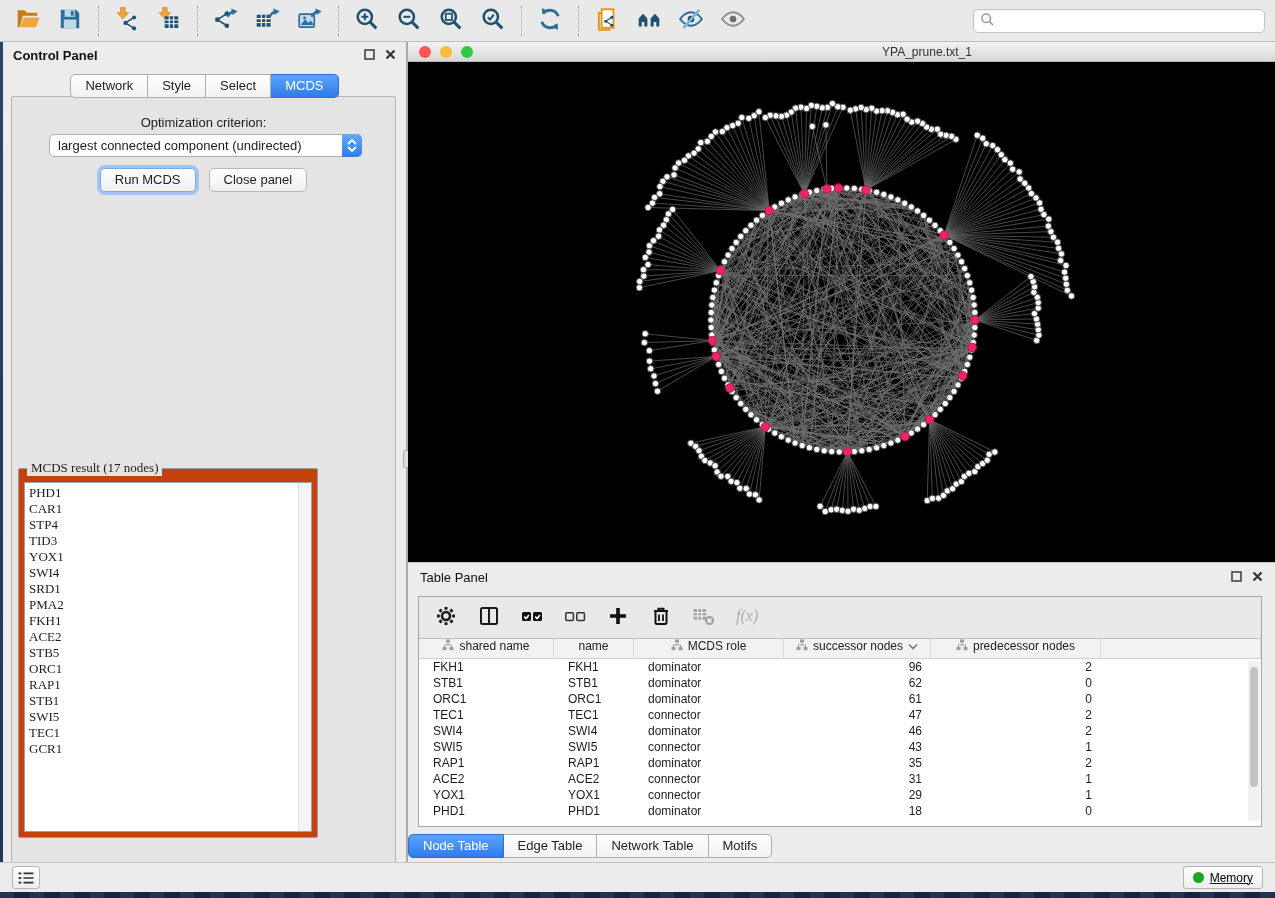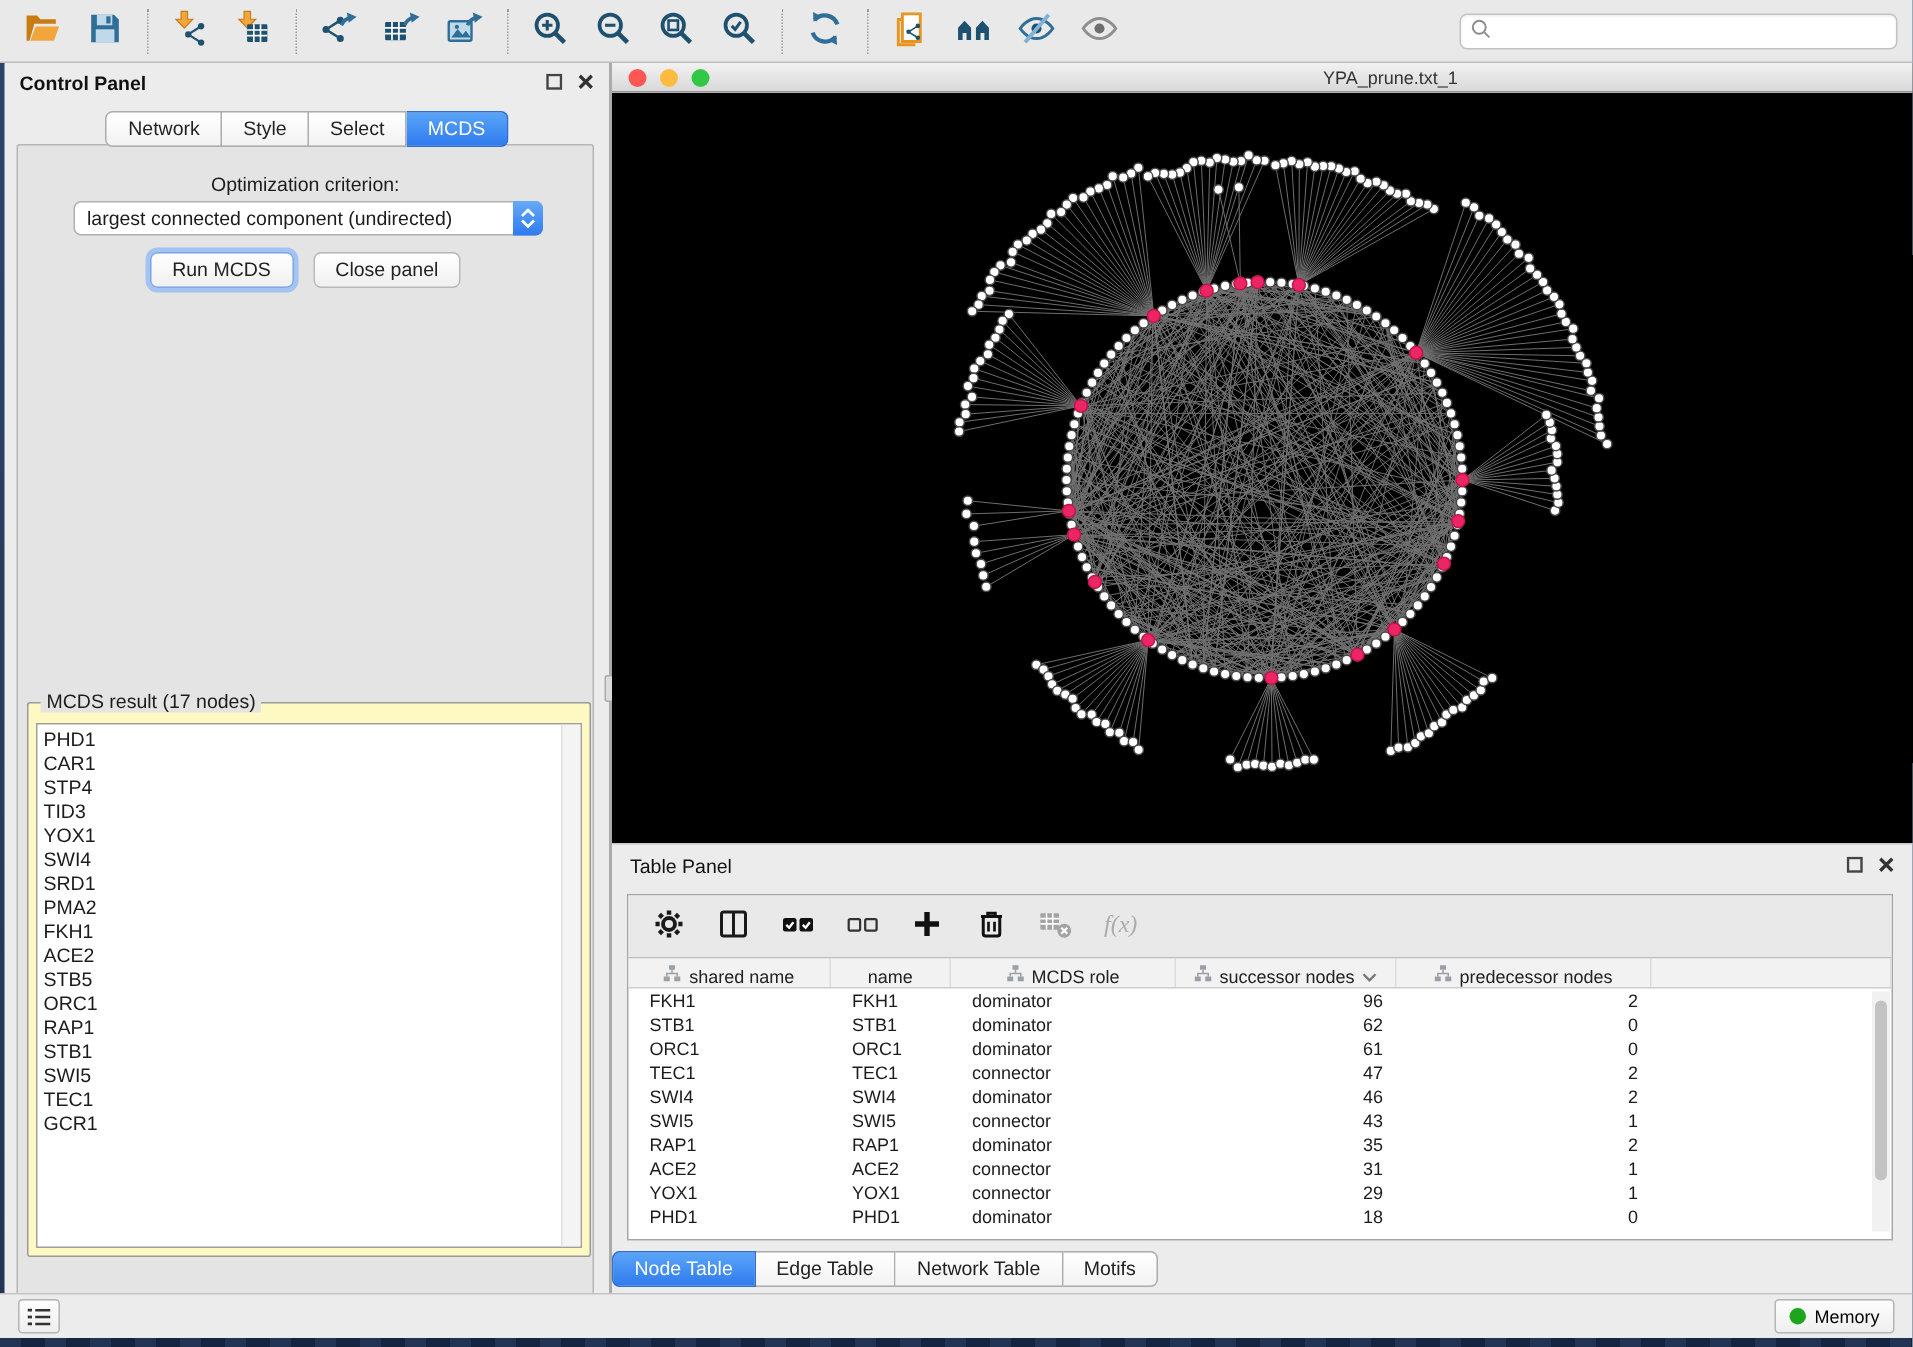--- a/index.html
+++ b/index.html
@@ -43,22 +43,22 @@
     border:1px solid #b0b0b0; border-radius:5px; display:flex; align-items:center; }
   .dropdown .dd-text { flex:1; padding:0 8px; font-size:13px; white-space:nowrap; overflow:hidden; }
   .dd-stepper { width:20px; height:23px; margin:-1px -1px -1px 0; border-radius:0 5px 5px 0;
     background:linear-gradient(#66aaf9,#2e7bf0); display:flex; flex-direction:column;
     align-items:center; justify-content:center; gap:1px; }
   .dd-stepper svg { display:block; }
   .btn-row { position:absolute; left:0; top:71px; width:100%; display:flex; justify-content:center; gap:13px; }
   .mac-btn { padding:3px 14px 4px; background:linear-gradient(#ffffff,#f0f0f0); border:1px solid #b9b9b9;
     border-radius:5px; font-size:13px; color:#222; }
   .mac-btn.focused { box-shadow:0 0 0 3px rgba(110,170,255,.55); border-color:#7aa9e8; }
-  .result-box { position:absolute; left:6px; top:371px; width:376px; height:370px;
-    border:1px solid #9a9a9a; border-radius:2px; background:#fef9c3; }
+  .result-box { position:absolute; left:6px; top:371px; width:300px; height:370px;
+    border:1px solid #9a9a9a; border-radius:2px; background:#c2410c;font-family:Liberation Serif, serif; }
   .result-legend { position:absolute; left:8px; top:-9px; background:#e4e4e4; padding:0 4px; font-size:13px; }
   .result-list { position:absolute; left:5px; top:13px; right:5px; bottom:5px; background:#fff;
     border:1px solid #9f9f9f; overflow:hidden; }
   .result-scroll { position:absolute; right:0; top:0; bottom:0; width:13px; background:#f4f4f4; border-left:1px solid #e0e0e0; }
   .result-items { position:absolute; left:0; top:2px; right:14px; }
   .result-item { font-size:13px; line-height:16px; padding-left:4px; }
 
   
   .vsplit { position:absolute; left:406px; top:42px; width:2px; height:820px; background:#ababab; }
   .vsplit-grip { position:absolute; left:403px; top:450px; width:8px; height:18px;
@@ -78,34 +78,34 @@
     background:#ececec; border-top:1px solid #c6c6c6; }
   .tp-titlebar { height:28px; display:flex; align-items:center; padding:0 12px; }
   .tp-container { position:absolute; left:10px; top:33px; right:13px; height:231px;
     border:1px solid #a6a6a6; background:#fff; }
   .tp-tools { height:42px; background:#e9e9e9; border-bottom:1px solid #bdbdbd;
     display:flex; align-items:center; gap:9px; padding:0 10px; }
   .tool-btn { width:34px; height:32px; display:flex; align-items:center; justify-content:center;
     background:transparent; border:none; }
   .tbl-header { display:grid; grid-template-columns:135px 80px 150px 147px 170px 1fr;
     height:20px; background:#f2f2f2; border-bottom:1px solid #cfcfcf; }
-  .th { display:flex; align-items:flex-end; justify-content:center; gap:5px; font-size:12px;
+  .th { display:flex; align-items:flex-start; justify-content:center; gap:5px; font-size:12px;
     color:#222; border-right:1px solid #dcdcdc; overflow:hidden; }
   .tbl-body { position:relative; }
   .tbl-row { display:grid; grid-template-columns:135px 80px 150px 147px 170px 1fr; height:16px; }
   .td { font-size:12px; line-height:16px; white-space:nowrap; overflow:hidden; }
   .td.l { padding-left:14px; text-align:left; }
   .td.r { padding-right:9px; text-align:right; }
   .tbl-scroll { position:absolute; right:1px; top:64px; width:12px; height:160px; background:#f1f1f1; }
   .tbl-thumb { position:absolute; left:2px; right:2px; top:6px; height:120px; background:#c3c3c3; border-radius:4px; }
   .tp-tabs-row { position:absolute; left:0; right:0; top:271px; display:flex; }
 
   
   .status-bar { position:absolute; left:0; bottom:6px; width:1275px; height:30px;
-    background:#ececec; border-top:1px solid #c4c4c4; display:flex; align-items:center; padding:0 12px; }
+    background:#ececec; border-top:1px solid #c4c4c4; display:flex; align-items:center; padding:0 12px;text-decoration:underline; }
   .sb-btn { width:28px; height:23px; background:linear-gradient(#fdfdfd,#efefef); border:1px solid #b5b5b5;
     border-radius:3px; display:flex; align-items:center; justify-content:center; }
   .memory-btn { margin-left:auto; height:23px; padding:0 9px; background:linear-gradient(#fdfdfd,#efefef);
     border:1px solid #b5b5b5; border-radius:3px; display:flex; align-items:center; gap:6px; font-size:12px; }
   .mem-dot { width:11px; height:11px; border-radius:50%; }
 </style>
 </head>
 <body>
 
 <div class="toolbar">

